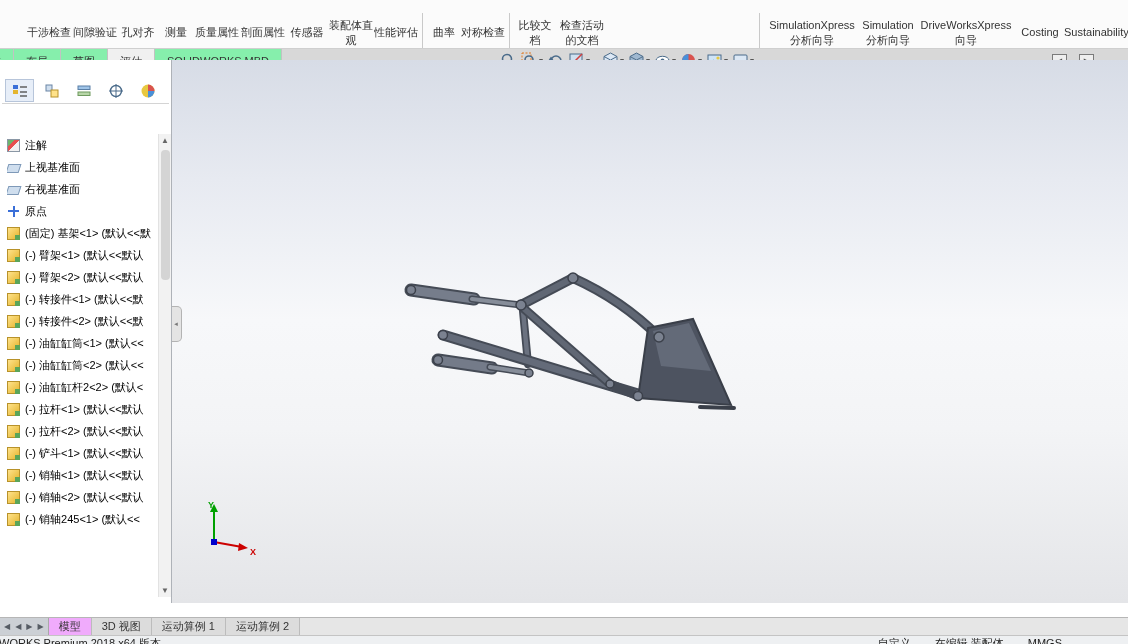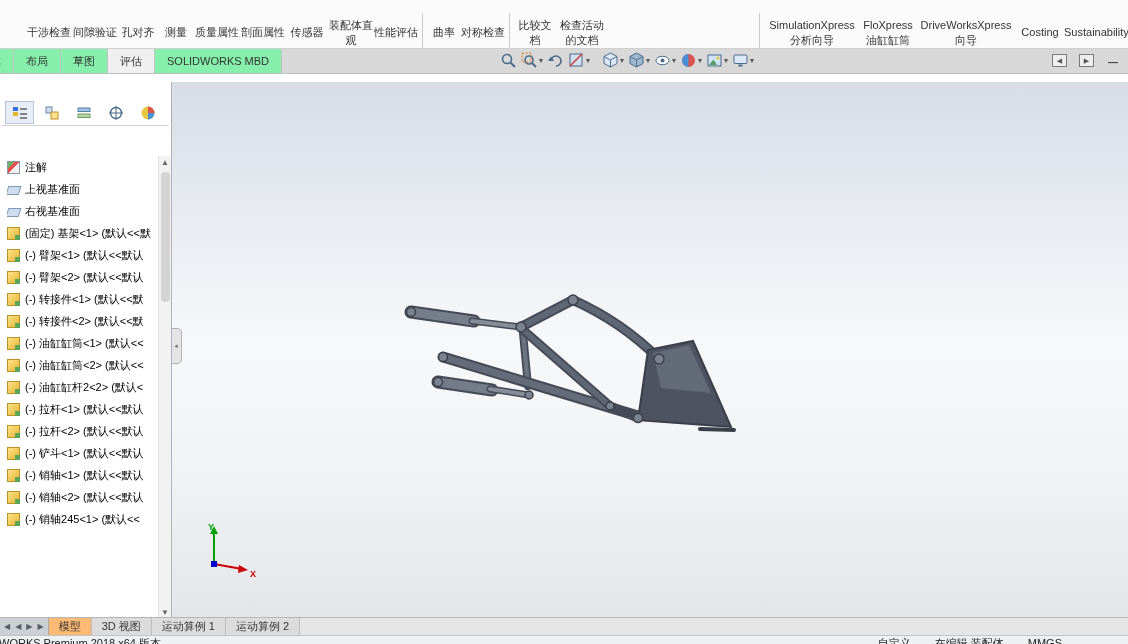--- a/index.html
+++ b/index.html
@@ -29,21 +29,21 @@
 
   .corner{position:absolute;right:8px;top:5px;display:flex;gap:12px;align-items:center}
   .pane{width:15px;height:13px;border:1px solid #7a7a7a;background:#eee;display:flex;
     align-items:center;justify-content:center;font-size:7px;color:#555}
   .pane.l::after{content:"◀"} .pane.r::after{content:"▶"}
   .minim{width:14px;height:13px;display:flex;align-items:flex-end;justify-content:center;
     color:#444;font-weight:bold;font-size:10px}
   .minim::after{content:"—";line-height:8px}
 
   
-  .main{position:absolute;top:82px;left:0;width:100%;height:543px;display:flex}
+  .main{position:absolute;top:60px;left:0;width:100%;height:543px;display:flex}
 
   .lpanel{width:172px;height:100%;background:#fff;border-right:1px solid #aeb2b8;position:relative;flex:none}
   .mtabs{position:absolute;top:18px;left:2px;right:2px;height:26px;display:flex;align-items:center;
     gap:3px;padding-left:3px;border-bottom:1px solid #d4d4d4}
   .mtab{width:29px;height:23px;display:flex;align-items:center;justify-content:center;border:1px solid transparent}
   .mtab.active{background:#e7eef8;border:1px solid #b7c5da}
   .tree{position:absolute;top:74px;left:0;right:13px;bottom:0;overflow:hidden;padding-left:7px}
   .trow{display:flex;align-items:center;height:22px;gap:5px;white-space:nowrap;overflow:hidden;font-size:11px;color:#000}
   .ti{width:13px;height:13px;flex:none;position:relative}
   .ti-anno{background:linear-gradient(135deg,#6db56d 28%,#e85050 28% 52%,#f2f2f2 52%);border:1px solid #8a97a5}
@@ -69,21 +69,21 @@
   .triad{position:absolute;left:18px;top:438px}
 
   
   .btabs{position:absolute;left:0;bottom:9px;width:100%;height:18px;background:#e6e6e6;
     border-top:1px solid #b6b6b6;display:flex;align-items:stretch;font-size:11px}
   .scroller{display:flex;align-items:center;background:#ccd0d5;border-right:1px solid #a9a9a9;
     padding:0 4px;gap:5px;color:#565c64;font-size:8px}
   .sc::after{display:block}
   .sc1::after{content:"◀"} .sc2::after{content:"◀"} .sc3::after{content:"▶"} .sc4::after{content:"▶"}
   .btab{display:flex;align-items:center;padding:0 10px;border-right:1px solid #bcbcbc;color:#333;background:#dcdcdc;white-space:nowrap}
-  .btab.active{background:#fdba74}
+  .btab.active{background:#f0abfc}
 
   
   .status{position:absolute;left:0;bottom:0;width:100%;height:9px;background:#eef0f2;
     border-top:1px solid #c4c4c4;overflow:hidden;font-size:11px;color:#222}
   .st-left{position:absolute;left:-34px;top:0;line-height:14px;white-space:nowrap}
   .st-right{position:absolute;right:0;top:0;display:flex;gap:24px;padding-right:66px;line-height:14px;white-space:nowrap}
 </style>
 </head>
 <body>
 
@@ -100,21 +100,21 @@
     <div class="rbtn" style="width:46px"><span>装配体直观</span></div>
     <div class="rbtn" style="width:44px"><span>性能评估</span></div>
     <div class="rsep"></div>
     <div class="rbtn" style="width:34px"><span>曲率</span></div>
     <div class="rbtn" style="width:44px"><span>对称检查</span></div>
     <div class="rsep"></div>
     <div class="rbtn" style="width:42px"><span>比较文档</span></div>
     <div class="rbtn" style="width:52px"><span>检查活动的文档</span></div>
     <div class="rsep" style="margin-left:auto"></div>
     <div class="rbtn" style="width:96px"><span>SimulationXpress 分析向导</span></div>
-    <div class="rbtn" style="width:56px"><span>FloXpress 油缸缸筒</span></div>
+    <div class="rbtn" style="width:56px"><span>Simulation 分析向导</span></div>
     <div class="rbtn" style="width:100px"><span>DriveWorksXpress 向导</span></div>
     <div class="rbtn" style="width:48px"><span>Costing</span></div>
     <div class="rbtn" style="width:64px"><span>Sustainability</span></div>
   </div>
 
   <div class="tabrow">
     <div class="ctab clipped">
         <span>装配体</span>
       </div>
     <div class="ctab">
@@ -250,20 +250,24 @@
           </div>
         <div class="trow">
             <span class="ti ti-plane"></span>
             <span>上视基准面</span>
           </div>
         <div class="trow">
             <span class="ti ti-plane"></span>
             <span>右视基准面</span>
           </div>
         <div class="trow">
+            <span class="ti ti-origin"></span>
+            <span>原点</span>
+          </div>
+        <div class="trow">
             <span class="ti ti-comp"></span>
             <span>(固定) 基架&lt;1&gt; (默认&lt;&lt;默</span>
           </div>
         <div class="trow">
             <span class="ti ti-comp"></span>
             <span>(-) 臂架&lt;1&gt; (默认&lt;&lt;默认</span>
           </div>
         <div class="trow">
             <span class="ti ti-comp"></span>
             <span>(-) 臂架&lt;2&gt; (默认&lt;&lt;默认</span>

